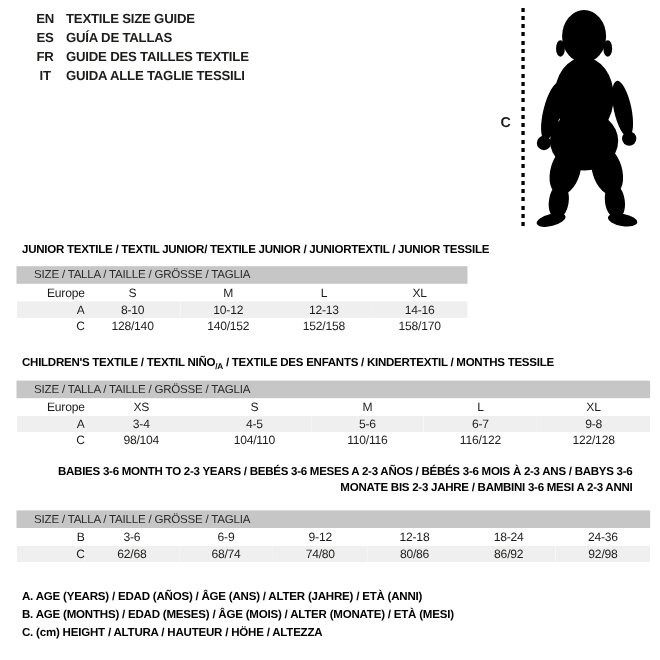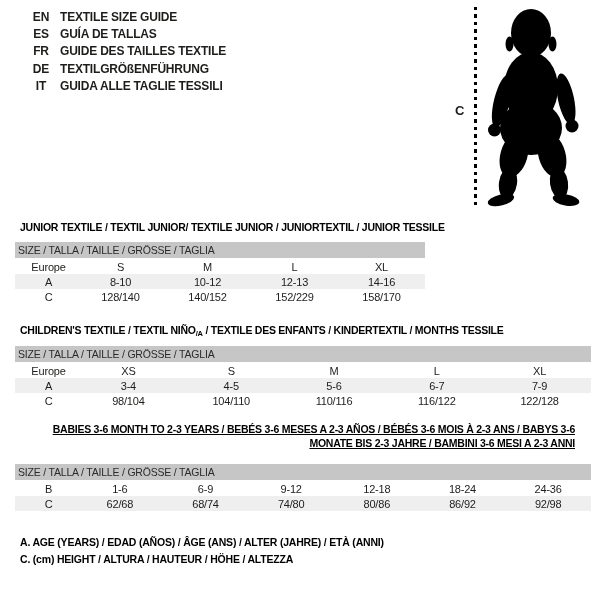--- a/index.html
+++ b/index.html
@@ -17,34 +17,34 @@
   .dash-line { position:absolute; left:474px; top:7px; width:3px; height:201px;
     background:repeating-linear-gradient(to bottom,#000 0 3.5px,transparent 3.5px 7.5px); }
   .c-label { position:absolute; left:455px; top:103px; font-weight:bold; font-size:13px; }
   .baby-svg { position:absolute; left:481px; top:6px; }
 
   
   .tbl-title { position:absolute; left:20px; font-weight:bold; font-size:10.5px;
     letter-spacing:-0.25px; line-height:13.5px; color:#000;text-align:right; }
   .t1-title { top:221px; }
   .t2-title { top:324px; }
-  .t3-title { top:423px; width:555px;text-decoration:underline; }
+  .t3-title { top:423px; width:555px; }
   .tbl-title sub { font-size:7.5px; vertical-align:-2px; }
 
   
   .size-table { position:absolute; left:15px; }
   .size-table.t1 { top:242px; width:410px; }
   .size-table.t2 { top:346px; width:576px; }
   .size-table.t3 { top:464px; width:576px; }
   .size-bar { background:#c6c6c6; color:#2b2b2b; font-size:10.5px; height:16px;
-    line-height:16px; padding-left:3px; letter-spacing:-0.2px; margin-bottom:1px; }
+    line-height:16px; padding-left:16px; letter-spacing:-0.2px; margin-bottom:1px; }
   table { width:100%; border-collapse:collapse; table-layout:fixed; font-size:11px; color:#1d1d1b; }
   col.labcol { width:62px; }
   td { height:15px; text-align:center; letter-spacing:-0.2px; overflow:hidden; white-space:nowrap; }
-  td.lab { text-align:center; padding-left:5px; }
+  td.lab { text-align:right; padding-left:5px; }
   tr.gray { background:#efefef; }
 
   
   .footnotes { position:absolute; left:20px; top:534px; font-weight:bold; font-size:10.5px;
     line-height:16.6px; letter-spacing:-0.2px; color:#000; }
 </style>
 </head>
 <body>
 
 <div class="canvas">
@@ -54,24 +54,20 @@
       <span class="lang-code">EN</span>
       <span>TEXTILE SIZE GUIDE</span>
     </div>
     <div class="lang-row">
       <span class="lang-code">ES</span>
       <span>GUÍA DE TALLAS</span>
     </div>
     <div class="lang-row">
       <span class="lang-code">FR</span>
       <span>GUIDE DES TAILLES TEXTILE</span>
-    </div>
-    <div class="lang-row">
-      <span class="lang-code">DE</span>
-      <span>TEXTILGRÖßENFÜHRUNG</span>
     </div>
     <div class="lang-row">
       <span class="lang-code">IT</span>
       <span>GUIDA ALLE TAGLIE TESSILI</span>
     </div>
   </div>
 
   <span class="c-label">C</span>
   <div class="dash-line"></div>
   <svg class="baby-svg" width="116" height="201" viewBox="0 0 116 201" aria-hidden="true">
@@ -117,21 +113,21 @@
           <td class="lab">A</td>
           <td>8-10</td>
           <td>10-12</td>
           <td>12-13</td>
           <td>14-16</td>
         </tr>
         <tr>
           <td class="lab">C</td>
           <td>128/140</td>
           <td>140/152</td>
-          <td>152/229</td>
+          <td>152/158</td>
           <td>158/170</td>
         </tr>
       </tbody>
     </table>
   </div>
 
   <div class="tbl-title t2-title"><span>CHILDREN'S TEXTILE / TEXTIL NIÑO</span><sub>/A</sub><span> / TEXTILE DES ENFANTS / KINDERTEXTIL / MONTHS TESSILE</span></div>
   <div class="size-table t2">
     <div class="size-bar">SIZE / TALLA / TAILLE / GRÖSSE / TAGLIA</div>
     <table>
@@ -151,21 +147,21 @@
           <td>M</td>
           <td>L</td>
           <td>XL</td>
         </tr>
         <tr class="gray">
           <td class="lab">A</td>
           <td>3-4</td>
           <td>4-5</td>
           <td>5-6</td>
           <td>6-7</td>
-          <td>7-9</td>
+          <td>9-8</td>
         </tr>
         <tr>
           <td class="lab">C</td>
           <td>98/104</td>
           <td>104/110</td>
           <td>110/116</td>
           <td>116/122</td>
           <td>122/128</td>
         </tr>
       </tbody>
@@ -181,21 +177,21 @@
           <col>
           <col>
           <col>
           <col>
           <col>
           <col>
         </colgroup>
       <tbody>
         <tr>
           <td class="lab">B</td>
-          <td>1-6</td>
+          <td>3-6</td>
           <td>6-9</td>
           <td>9-12</td>
           <td>12-18</td>
           <td>18-24</td>
           <td>24-36</td>
         </tr>
         <tr class="gray">
           <td class="lab">C</td>
           <td>62/68</td>
           <td>68/74</td>
@@ -203,16 +199,17 @@
           <td>80/86</td>
           <td>86/92</td>
           <td>92/98</td>
         </tr>
       </tbody>
     </table>
   </div>
 
   <div class="footnotes">
     <div>A. AGE (YEARS) / EDAD (AÑOS) / ÂGE (ANS) / ALTER (JAHRE) / ETÀ (ANNI)</div>
+    <div>B. AGE (MONTHS) / EDAD (MESES) / ÂGE (MOIS) / ALTER (MONATE) / ETÀ (MESI)</div>
     <div>C. (cm) HEIGHT / ALTURA / HAUTEUR / HÖHE / ALTEZZA</div>
   </div>
 
 </div>
 
 </body></html>

